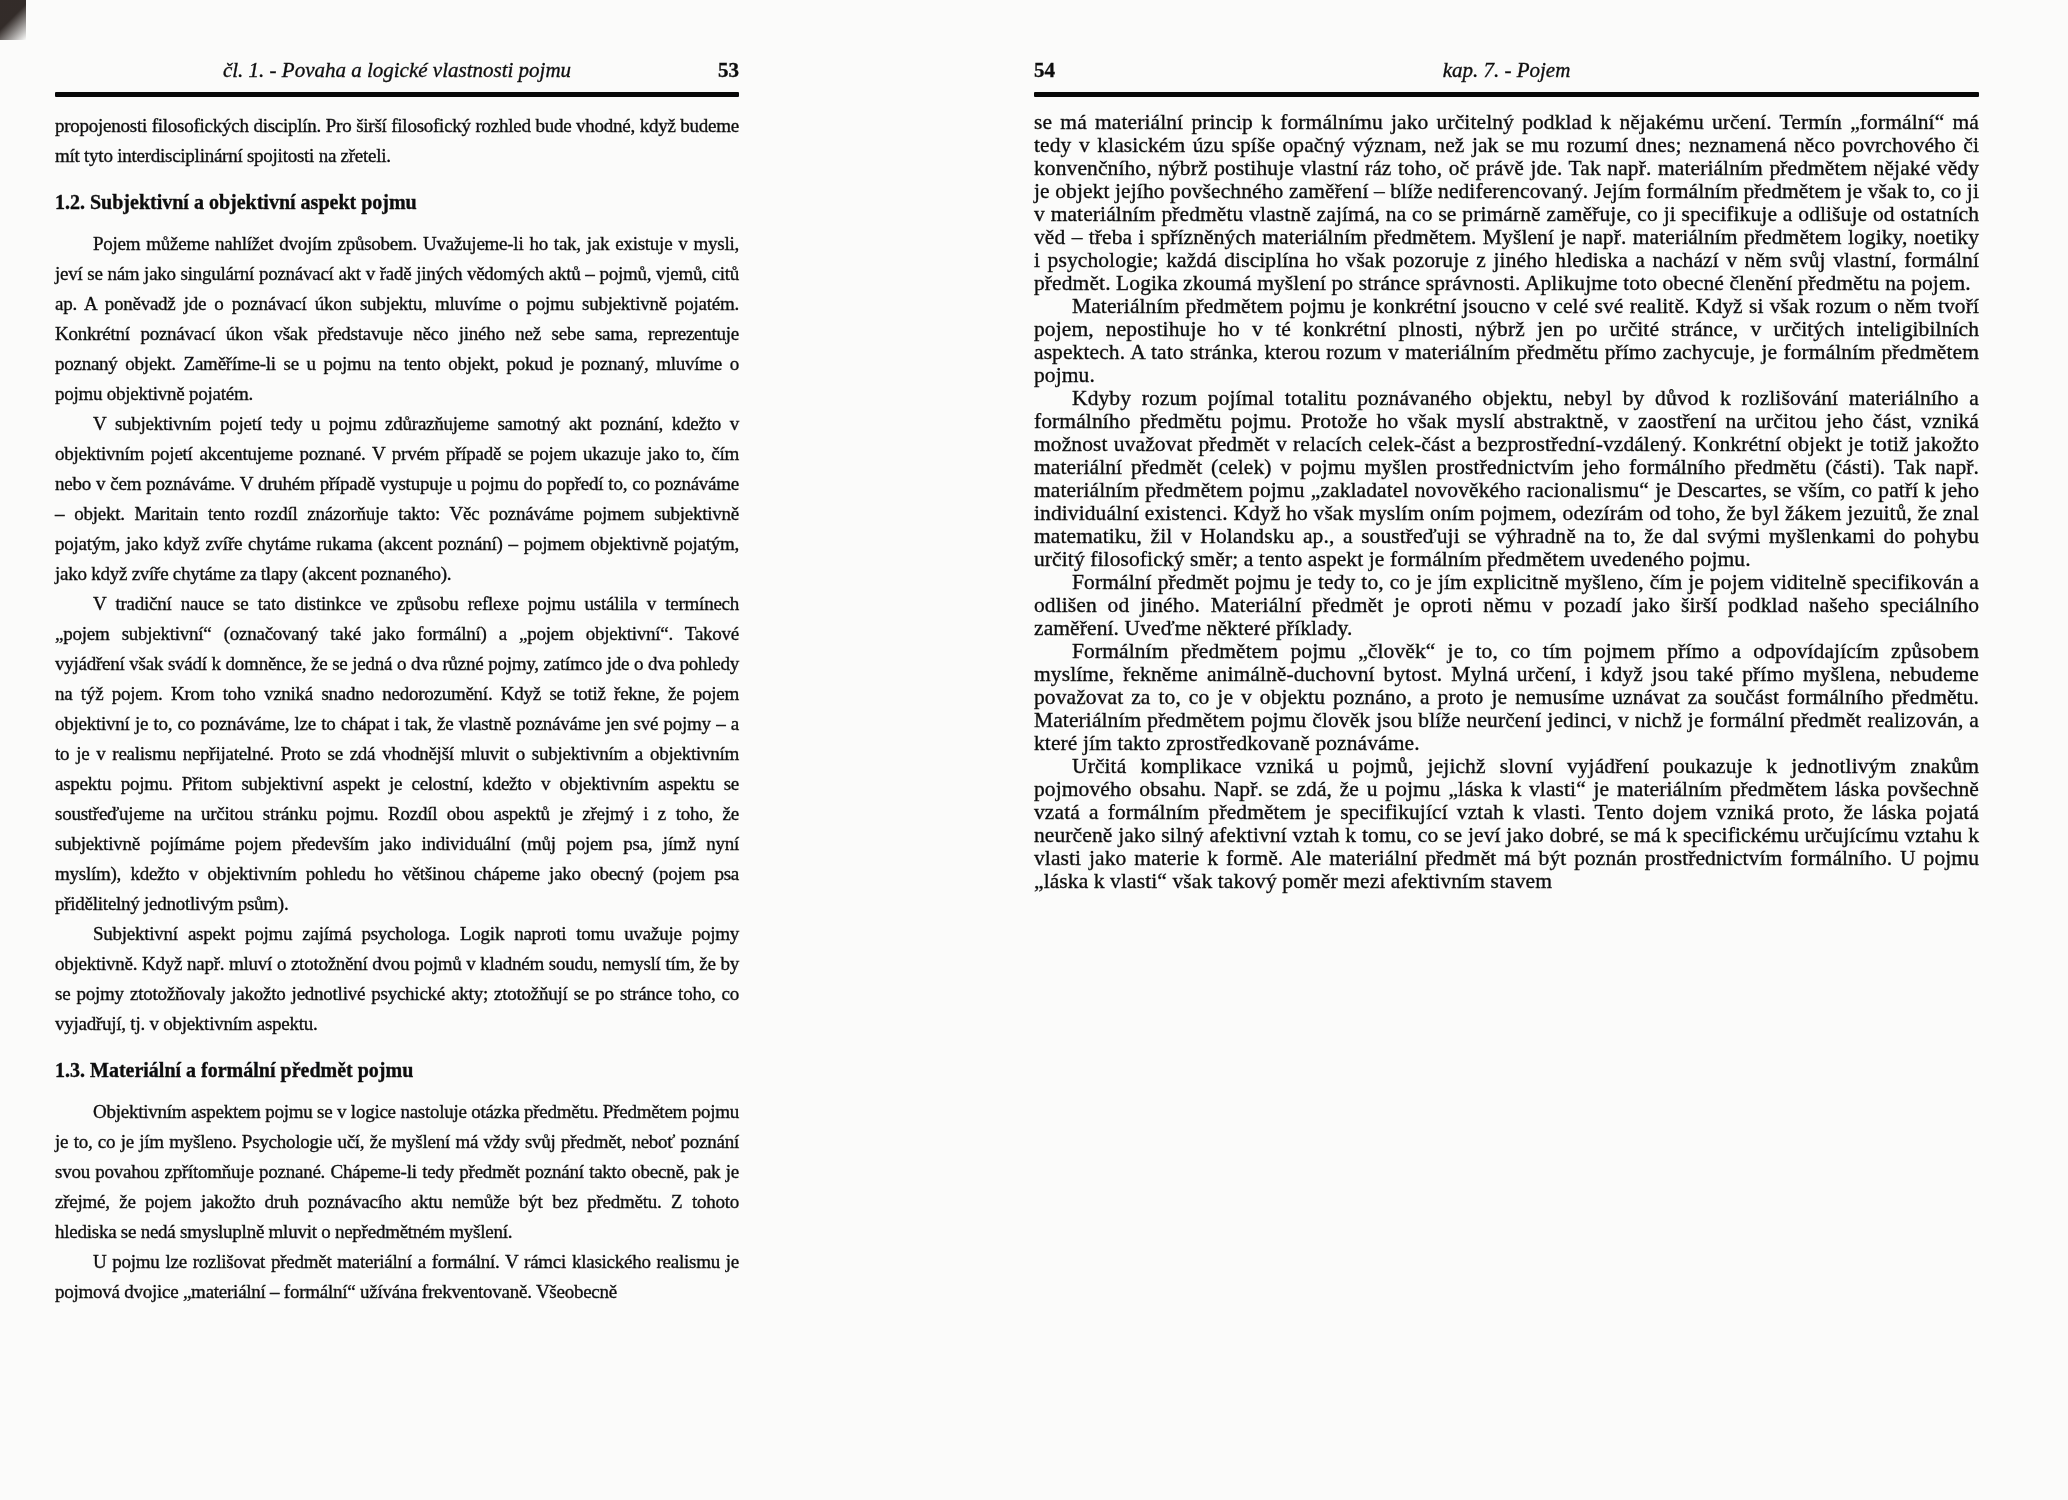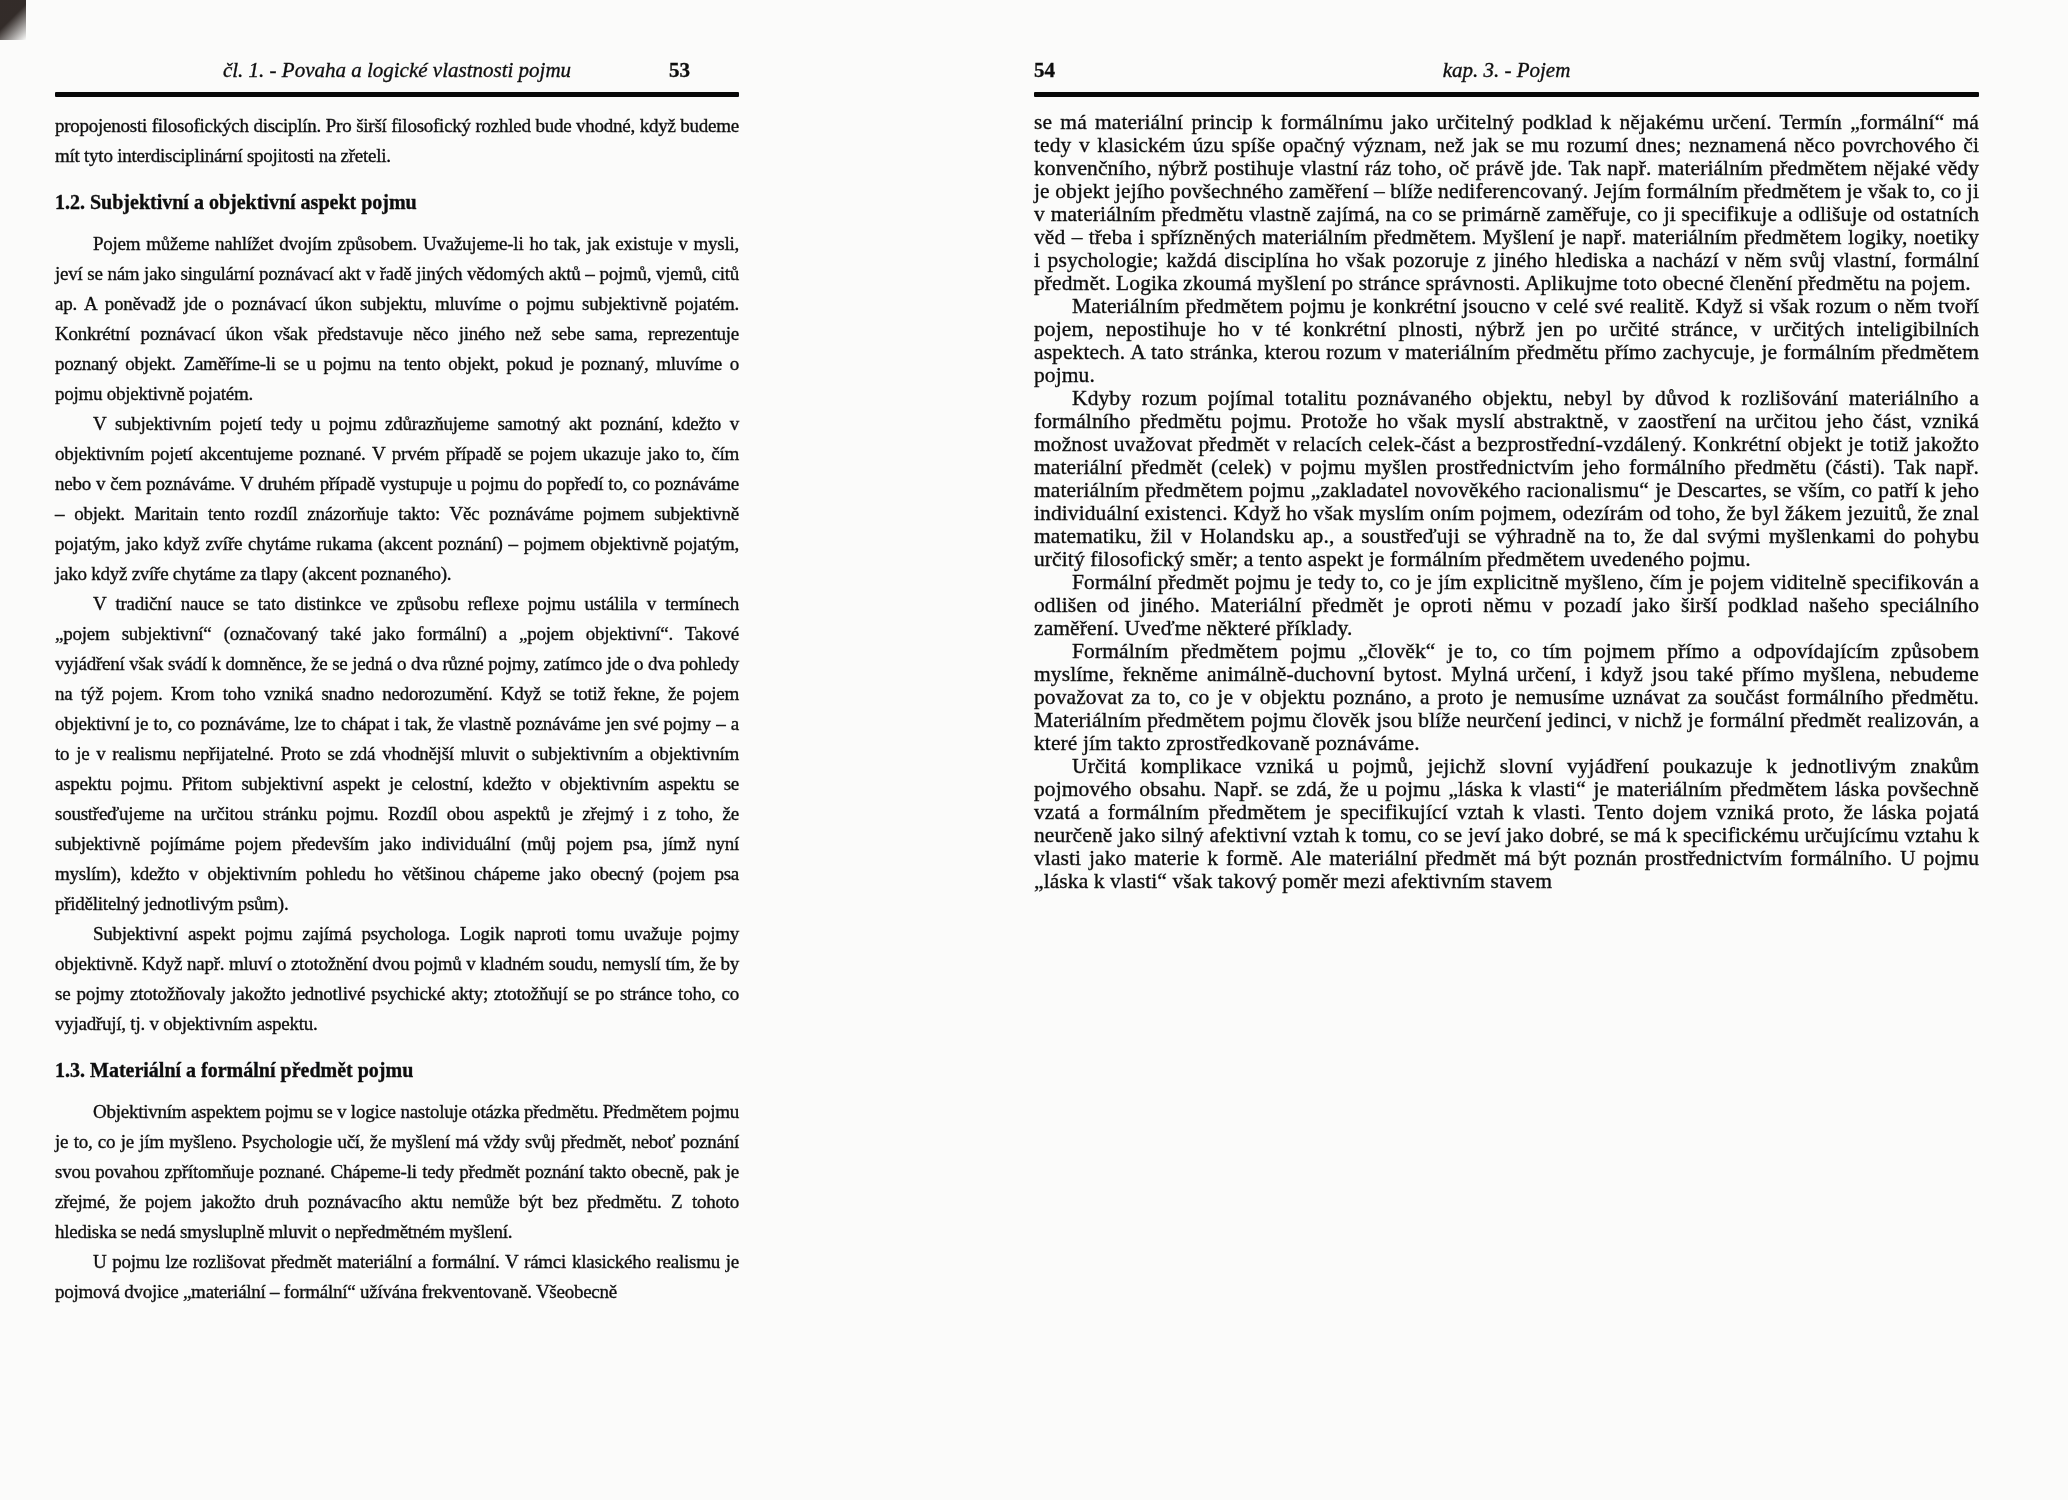--- a/index.html
+++ b/index.html
@@ -32,21 +32,21 @@
   .page-left  { left: 55px;  width: 684px; }
   .page-right { left: 1034px; width: 945px; }
 
   .running-head {
     display: flex;
     align-items: baseline;
     font-size: 21px;
     height: 34px;
   }
   .running-head .side { flex: 0 0 70px; font-weight: bold; font-size: 21px; }
-  .running-head .side.right { text-align: left; }
+  .running-head .side.right { text-align: right; }
   .running-head .title {
     flex: 1 1 auto;
     text-align: center;
     font-style: italic;
     font-size: 21px;
   }
   .head-rule {
     height: 5px;
     background: #080808;
     border-radius: 1px;
@@ -93,21 +93,21 @@
       <p>Subjektivní aspekt pojmu zajímá psychologa. Logik naproti tomu uvažuje pojmy objektivně. Když např. mluví o ztotožnění dvou pojmů v kladném soudu, nemyslí tím, že by se pojmy ztotožňovaly jakožto jednotlivé psychické akty; ztotožňují se po stránce toho, co vyjadřují, tj. v objektivním aspektu.</p>
       <h2>1.3. Materiální a formální předmět pojmu</h2>
       <p>Objektivním aspektem pojmu se v logice nastoluje otázka předmětu. Předmětem pojmu je to, co je jím myšleno. Psychologie učí, že myšlení má vždy svůj předmět, neboť poznání svou povahou zpřítomňuje poznané. Chápeme-li tedy předmět poznání takto obecně, pak je zřejmé, že pojem jakožto druh poznávacího aktu nemůže být bez předmětu. Z tohoto hlediska se nedá smysluplně mluvit o nepředmětném myšlení.</p>
       <p>U pojmu lze rozlišovat předmět materiální a formální. V rámci klasického realismu je pojmová dvojice „materiální – formální“ užívána frekventovaně. Všeobecně</p>
     </div>
   </div>
 
   <div class="page page-right">
     <div class="running-head">
       <span class="side">54</span>
-      <span class="title">kap. 3. - Pojem</span>
+      <span class="title">kap. 7. - Pojem</span>
       <span class="side right"></span>
     </div>
     <div class="head-rule"></div>
     <div class="body-text">
       <p class="noindent">se má materiální princip k formálnímu jako určitelný podklad k nějakému určení. Termín „formální“ má tedy v klasickém úzu spíše opačný význam, než jak se mu rozumí dnes; neznamená něco povrchového či konvenčního, nýbrž postihuje vlastní ráz toho, oč právě jde. Tak např. materiálním předmětem nějaké vědy je objekt jejího povšechného zaměření – blíže nediferencovaný. Jejím formálním předmětem je však to, co ji v materiálním předmětu vlastně zajímá, na co se primárně zaměřuje, co ji specifikuje a odlišuje od ostatních věd – třeba i spřízněných materiálním předmětem. Myšlení je např. materiálním předmětem logiky, noetiky i psychologie; každá disciplína ho však pozoruje z jiného hlediska a nachází v něm svůj vlastní, formální předmět. Logika zkoumá myšlení po stránce správnosti. Aplikujme toto obecné členění předmětu na pojem.</p>
       <p>Materiálním předmětem pojmu je konkrétní jsoucno v celé své realitě. Když si však rozum o něm tvoří pojem, nepostihuje ho v té konkrétní plnosti, nýbrž jen po určité stránce, v určitých inteligibilních aspektech. A tato stránka, kterou rozum v materiálním předmětu přímo zachycuje, je formálním předmětem pojmu.</p>
       <p>Kdyby rozum pojímal totalitu poznávaného objektu, nebyl by důvod k rozlišování materiálního a formálního předmětu pojmu. Protože ho však myslí abstraktně, v zaostření na určitou jeho část, vzniká možnost uvažovat předmět v relacích celek-část a bezprostřední-vzdálený. Konkrétní objekt je totiž jakožto materiální předmět (celek) v pojmu myšlen prostřednictvím jeho formálního předmětu (části). Tak např. materiálním předmětem pojmu „zakladatel novověkého racionalismu“ je Descartes, se vším, co patří k jeho individuální existenci. Když ho však myslím oním pojmem, odezírám od toho, že byl žákem jezuitů, že znal matematiku, žil v Holandsku ap., a soustřeďuji se výhradně na to, že dal svými myšlenkami do pohybu určitý filosofický směr; a tento aspekt je formálním předmětem uvedeného pojmu.</p>
       <p>Formální předmět pojmu je tedy to, co je jím explicitně myšleno, čím je pojem viditelně specifikován a odlišen od jiného. Materiální předmět je oproti němu v pozadí jako širší podklad našeho speciálního zaměření. Uveďme některé příklady.</p>
       <p>Formálním předmětem pojmu „člověk“ je to, co tím pojmem přímo a odpovídajícím způsobem myslíme, řekněme animálně-duchovní bytost. Mylná určení, i když jsou také přímo myšlena, nebudeme považovat za to, co je v objektu poznáno, a proto je nemusíme uznávat za součást formálního předmětu. Materiálním předmětem pojmu člověk jsou blíže neurčení jedinci, v nichž je formální předmět realizován, a které jím takto zprostředkovaně poznáváme.</p>
       <p>Určitá komplikace vzniká u pojmů, jejichž slovní vyjádření poukazuje k jednotlivým znakům pojmového obsahu. Např. se zdá, že u pojmu „láska k vlasti“ je materiálním předmětem láska povšechně vzatá a formálním předmětem je specifikující vztah k vlasti. Tento dojem vzniká proto, že láska pojatá neurčeně jako silný afektivní vztah k tomu, co se jeví jako dobré, se má k specifickému určujícímu vztahu k vlasti jako materie k formě. Ale materiální předmět má být poznán prostřednictvím formálního. U pojmu „láska k vlasti“ však takový poměr mezi afektivním stavem</p>

